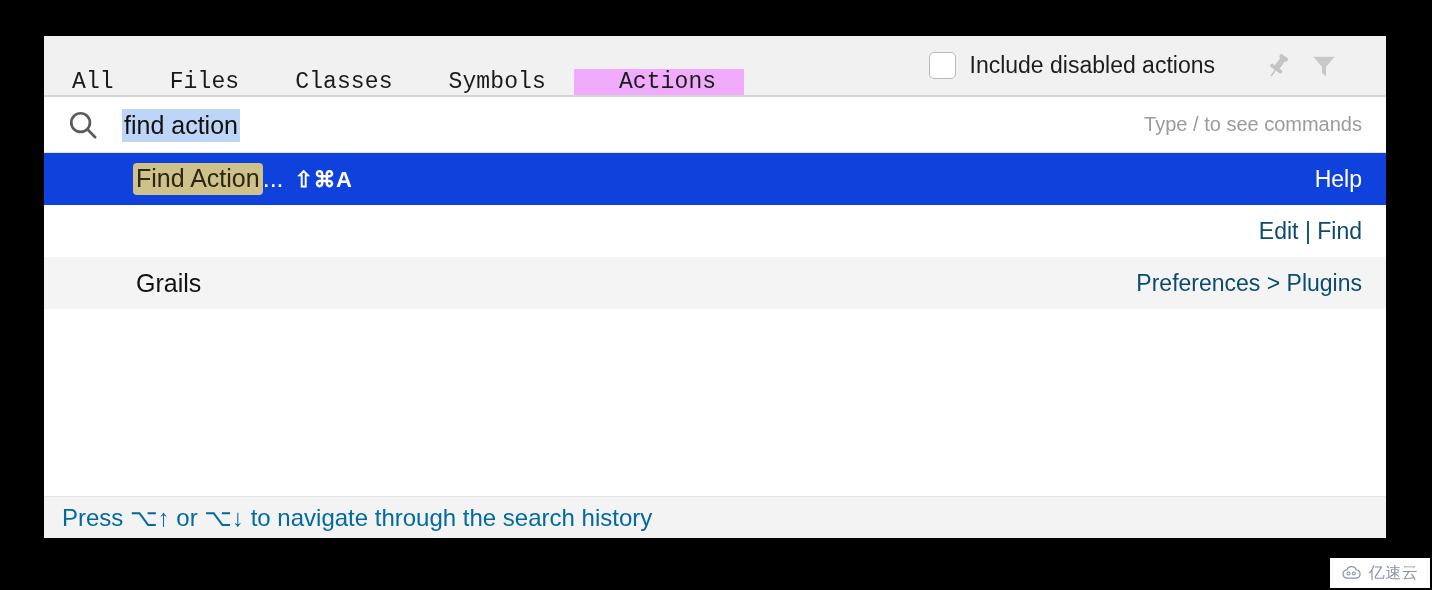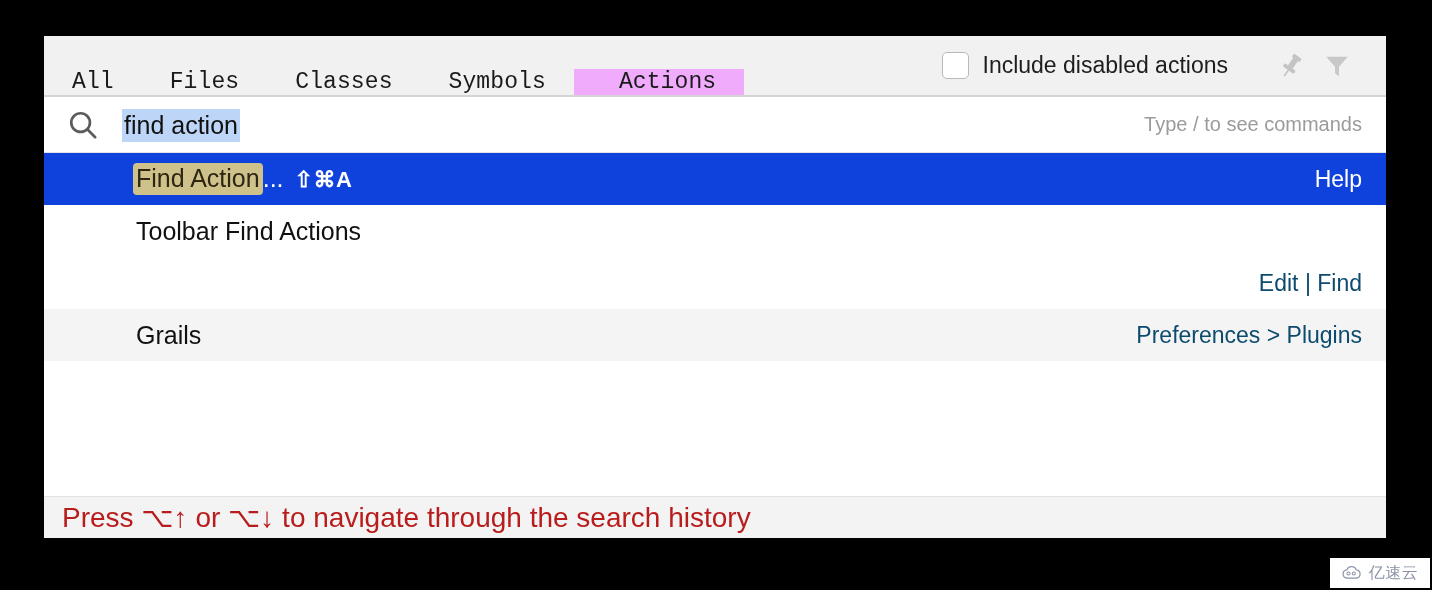--- a/index.html
+++ b/index.html
@@ -63,21 +63,21 @@
   .tab.selected {
     background: #f0abfc;
     padding-left: 45px;
   }
 
   .tab-right {
     margin-left: auto;
     display: flex;
     align-items: center;
     gap: 0;
-    padding-right: 26px;
+    padding-right: 39px;
   }
 
   .chk-wrap {
     display: flex;
     align-items: center;
     gap: 14px;
     margin-right: 40px;
   }
 
   .chk-box {
@@ -206,22 +206,22 @@
     bottom: 0;
     height: 42px;
     background: #f3f3f3;
     border-top: 1px solid #e3e3e3;
     display: flex;
     align-items: center;
     padding-left: 18px;
   }
 
   .footer-text {
-    font-size: 28px;
-    color: #b91c1c;
+    font-size: 24px;
+    color: #0369a1;
     white-space: nowrap;
   }
 
   
   .watermark {
     position: absolute;
     right: 2px;
     bottom: 2px;
     width: 100px;
     height: 30px;
@@ -310,27 +310,20 @@
 
       <div class="row selected">
         <div class="row-main">
           <span class="match-hl">Find Action</span>
             <span>...</span>
           <span class="row-shortcut">⇧⌘A</span>
         </div>
         <div class="row-right">Help</div>
       </div>
 
-      <div class="row">
-        <div class="row-main">
-          <span>Toolbar Find Actions</span>
-          <span class="row-shortcut"></span>
-        </div>
-        <div class="row-right"></div>
-      </div>
 
       <div class="row">
         <div class="row-right">Edit | Find</div>
       </div>
 
       <div class="row group-shaded">
         <div class="row-main">
           <span>Grails</span>
           <span class="row-shortcut"></span>
         </div>

